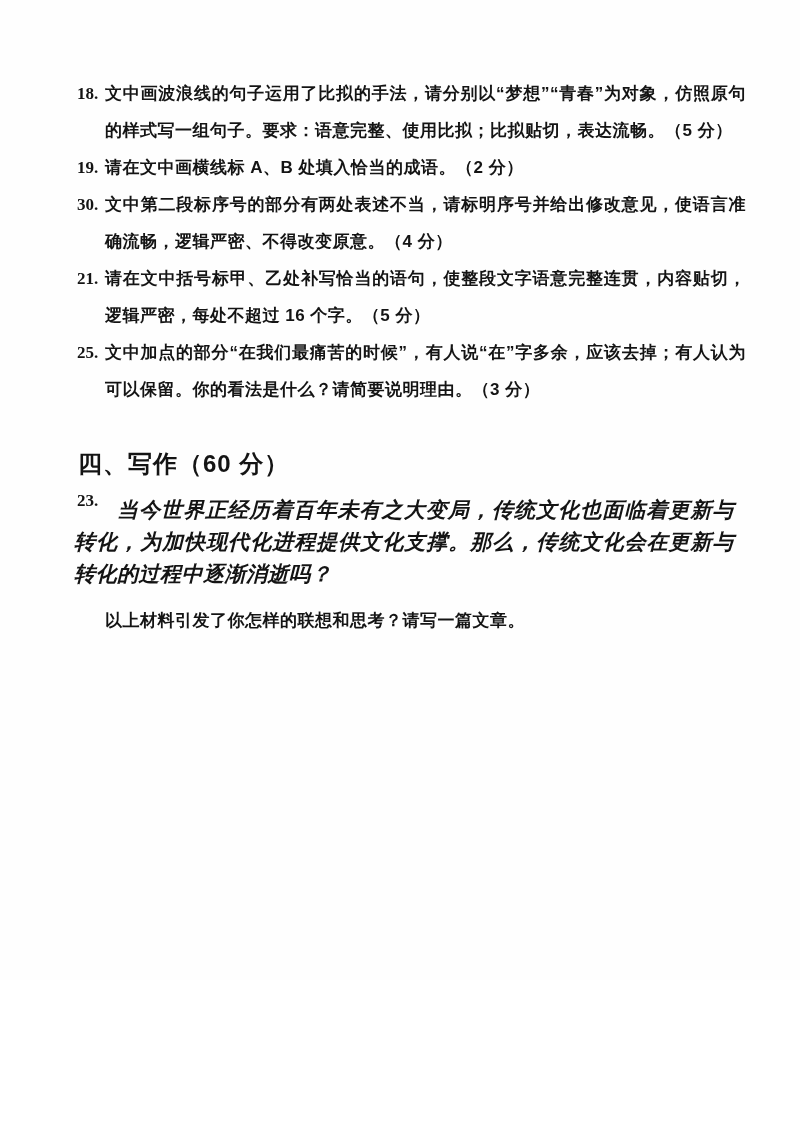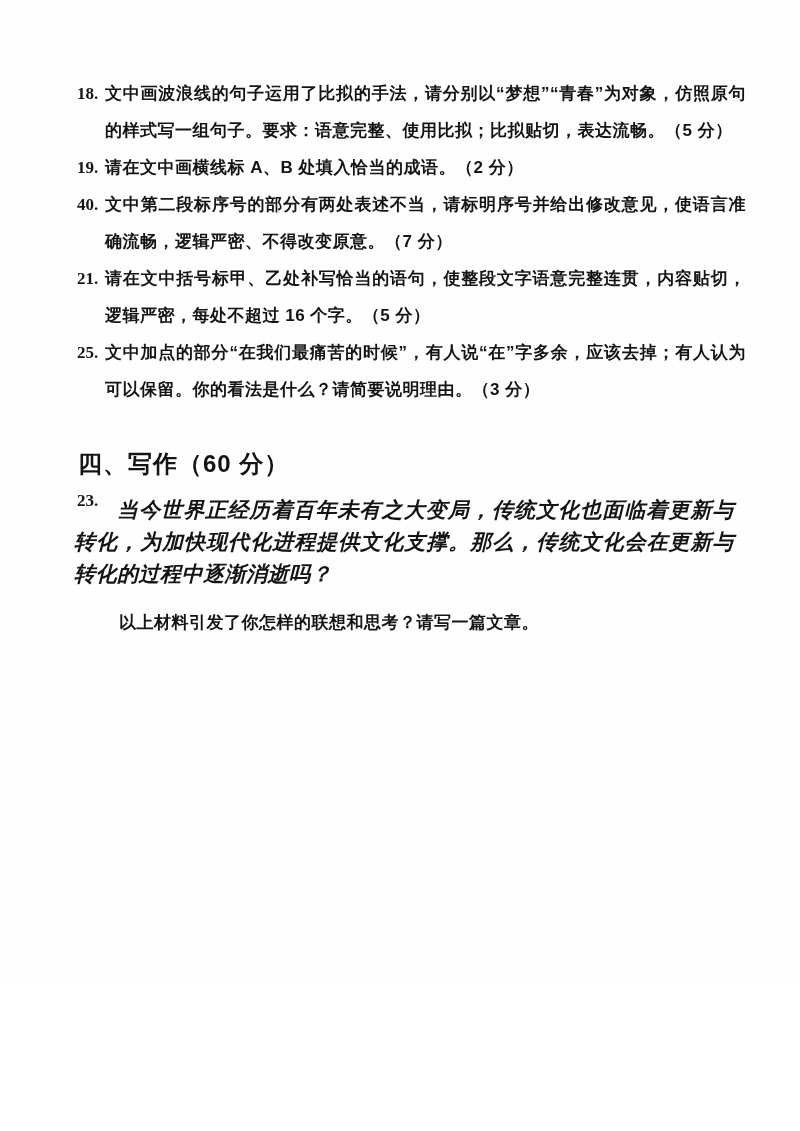--- a/index.html
+++ b/index.html
@@ -53,21 +53,21 @@
     text-indent: 43px;
     font-family: "Liberation Serif", serif;
     font-style: italic;
     font-weight: bold;
     font-size: 21px;
     line-height: 32px;
     text-align: justify;
     letter-spacing: 0.5px;
   }
   .prompt, .requirements {
-    margin: 14px;
+    margin: 0;
     text-indent: 43px;
     font-size: 17px;
     line-height: 37px;
     font-weight: bold;
     text-align: justify;
     letter-spacing: 0.5px;
   }
   .footer {
     position: absolute;
     top: 1052px;
@@ -97,21 +97,21 @@
 
     <div class="question">
       <span class="q-num">18.</span><span>文中画波浪线的句子运用了比拟的手法，请分别以“梦想”“青春”为对象，仿照原句的样式写一组句子。要求：语意完整、使用比拟；比拟贴切，表达流畅。（5 分）</span>
     </div>
 
     <div class="question">
       <span class="q-num">19.</span><span>请在文中画横线标 A、B 处填入恰当的成语。（2 分）</span>
     </div>
 
     <div class="question">
-      <span class="q-num">40.</span><span>文中第二段标序号的部分有两处表述不当，请标明序号并给出修改意见，使语言准确流畅，逻辑严密、不得改变原意。（7 分）</span>
+      <span class="q-num">30.</span><span>文中第二段标序号的部分有两处表述不当，请标明序号并给出修改意见，使语言准确流畅，逻辑严密、不得改变原意。（4 分）</span>
     </div>
 
     <div class="question">
       <span class="q-num">21.</span><span>请在文中括号标甲、乙处补写恰当的语句，使整段文字语意完整连贯，内容贴切，逻辑严密，每处不超过 16 个字。（5 分）</span>
     </div>
 
     <div class="question">
       <span class="q-num">25.</span><span>文中加点的部分“在我们最痛苦的时候”，有人说“在”字多余，应该去掉；有人认为可以保留。你的看法是什么？请简要说明理由。（3 分）</span>
     </div>
 

